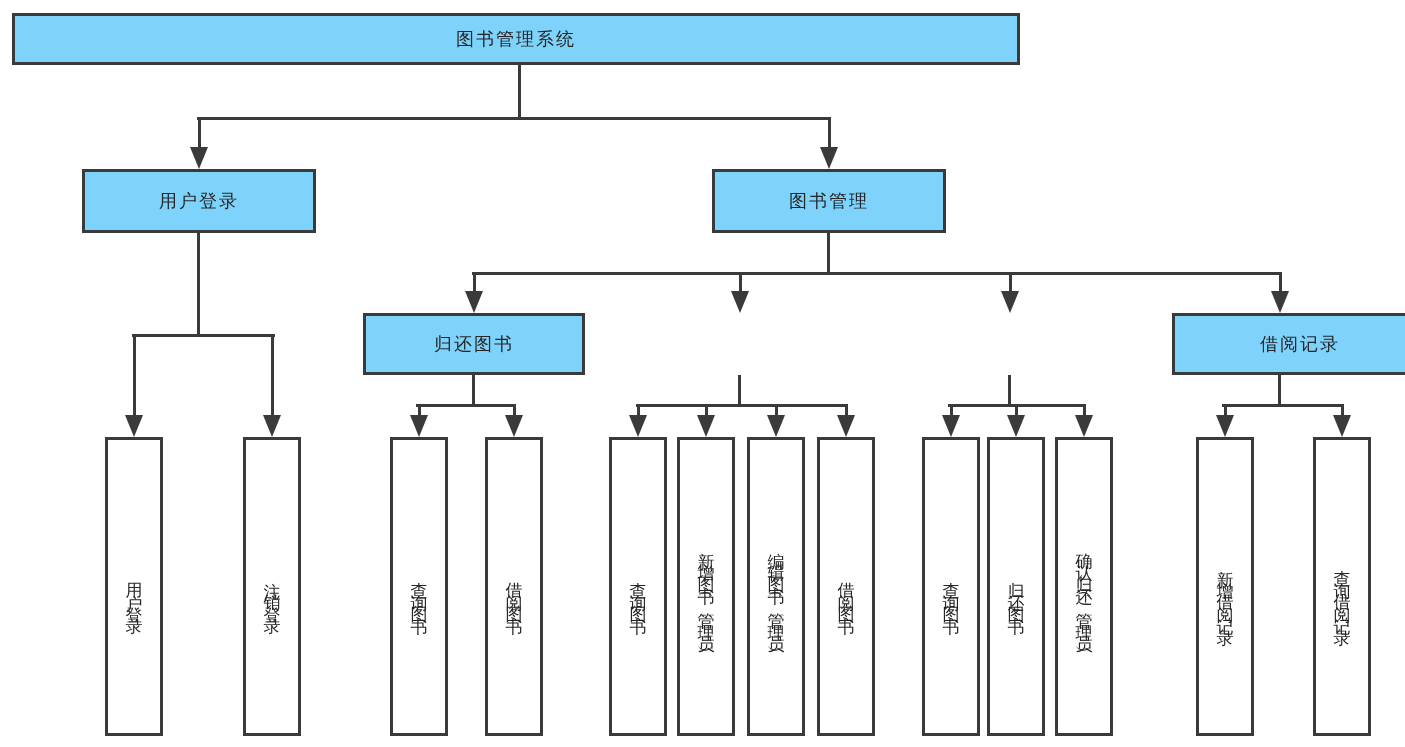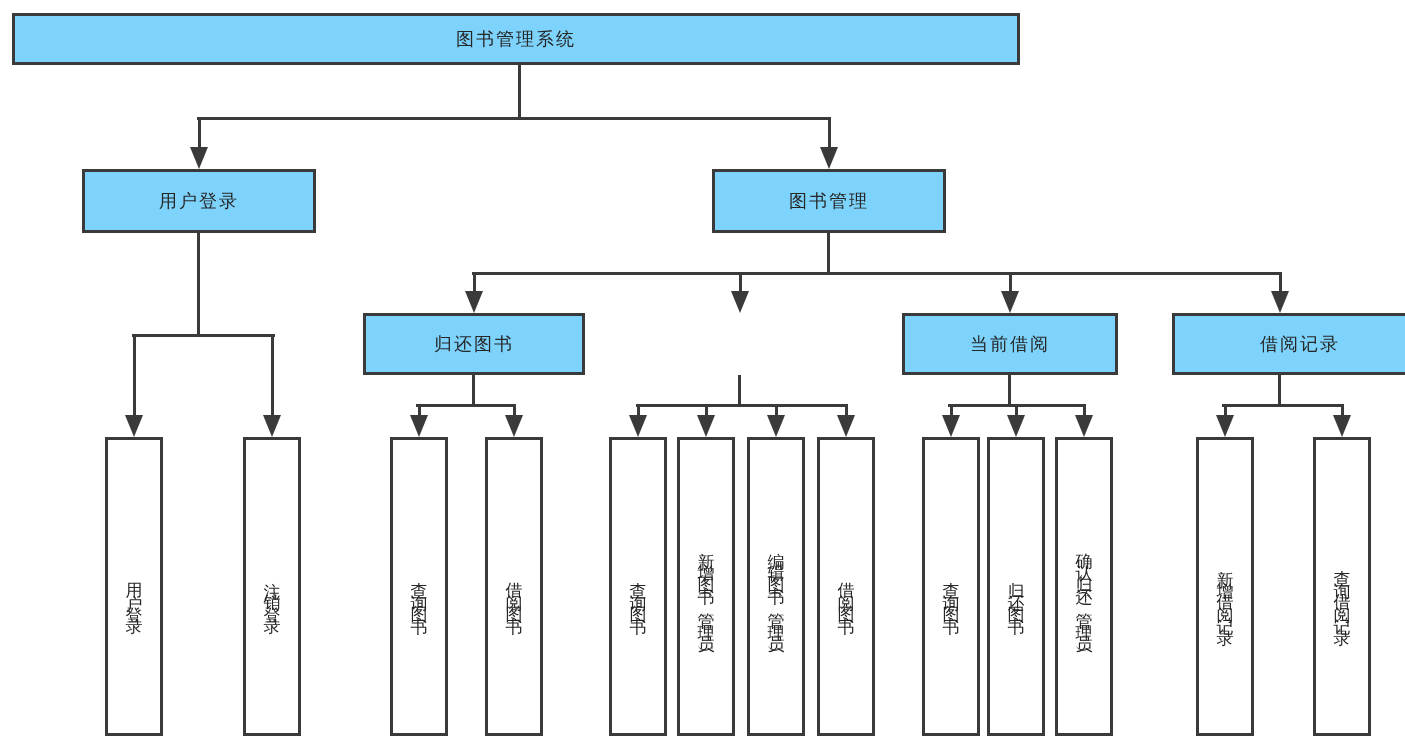--- a/index.html
+++ b/index.html
@@ -98,23 +98,20 @@
       <i class="head"></i>
     </div>
   <div class="drop" style="left:1280px;top:272px;height:41px">
       <i class="shaft"></i>
       <i class="head"></i>
     </div>
 
   <div class="node" style="left:363px;top:313px;width:222px;height:62px">
     <span>归还图书</span>
   </div>
-  <div class="node" style="left:902px;top:313px;width:216px;height:62px">
-    <span>当前借阅</span>
-  </div>
   <div class="node" style="left:1172px;top:313px;width:256px;height:62px">
     <span>借阅记录</span>
   </div>
 
   <div class="stub" style="left:472px;top:375px;height:32px"></div>
   <div class="stub" style="left:738px;top:375px;height:32px"></div>
   <div class="stub" style="left:1008px;top:375px;height:32px"></div>
   <div class="stub" style="left:1278px;top:375px;height:32px"></div>
 
   <div class="hline" style="left:416px;top:404px;width:100px"></div>

